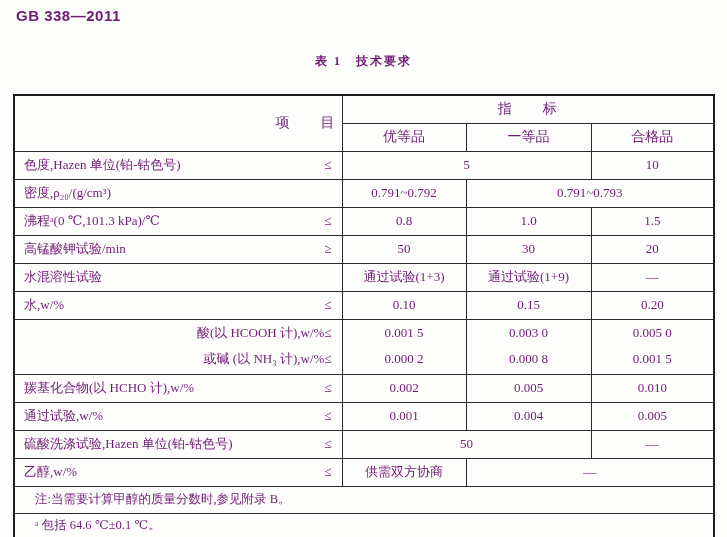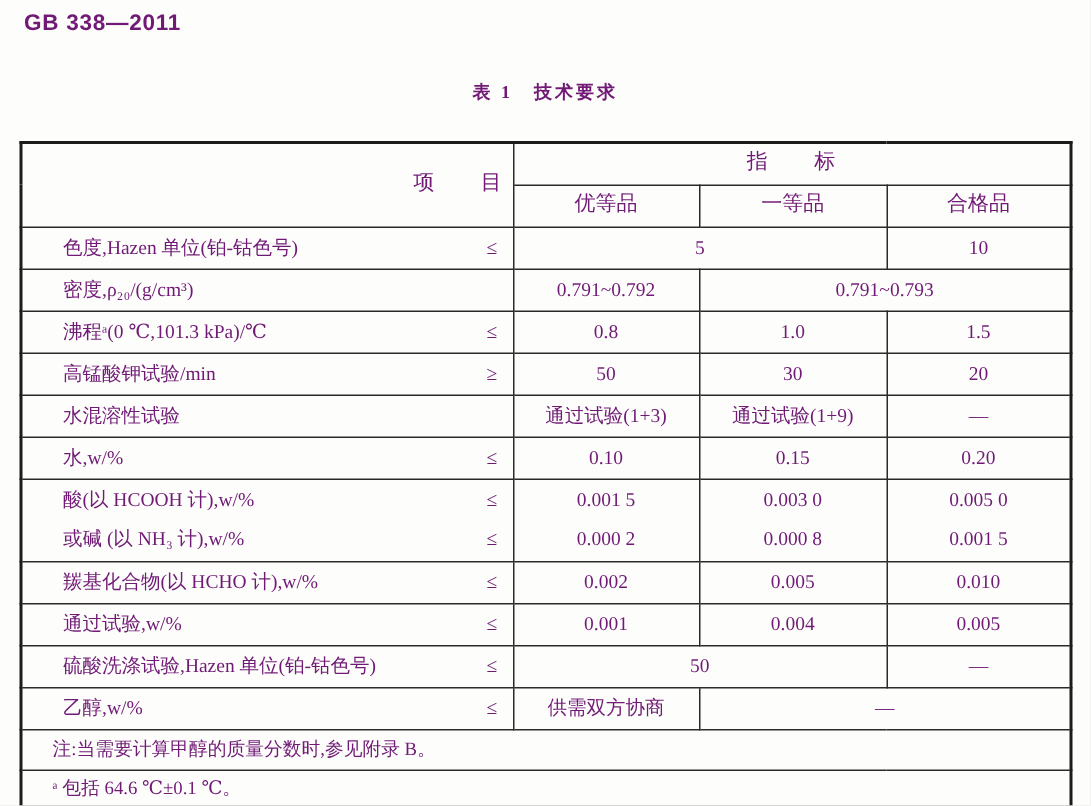--- a/index.html
+++ b/index.html
@@ -27,26 +27,26 @@
   }
   table.spec td {
     border:1px solid #2a2a2a;
     vertical-align:middle;
     padding:0 6px;
     height:28px;
     text-align:center;
     overflow:hidden;
   }
   table.spec { border:2px solid #1c1c1c; }
-  table.spec td.label-cell { text-align:left; padding:0 10px 0 27px; }
+  table.spec td.label-cell { text-align:left; padding:0 10px 0 9px; }
   .lr { display:flex; align-items:center; justify-content:space-between; width:100%; }
   .lr .sym { margin-left:8px; font-size:13px; }
   tr.dbl td { height:55px; }
   tr.dbl .line { height:26px; display:flex; align-items:center; justify-content:center; }
-  tr.dbl td.label-cell .line { justify-content:space-between; }
+  tr.dbl td.label-cell .line { justify-content:flex-end; }
   td.note-cell {
     text-align:left !important;
     padding:0 8px 0 20px !important;
     height:27px !important;
     font-size:12.5px;
     margin-top:24px;
   }
   td.foot-cell { height:25px !important; }
   .hdr { font-size:14px; }
   .sp { letter-spacing:1px; }

